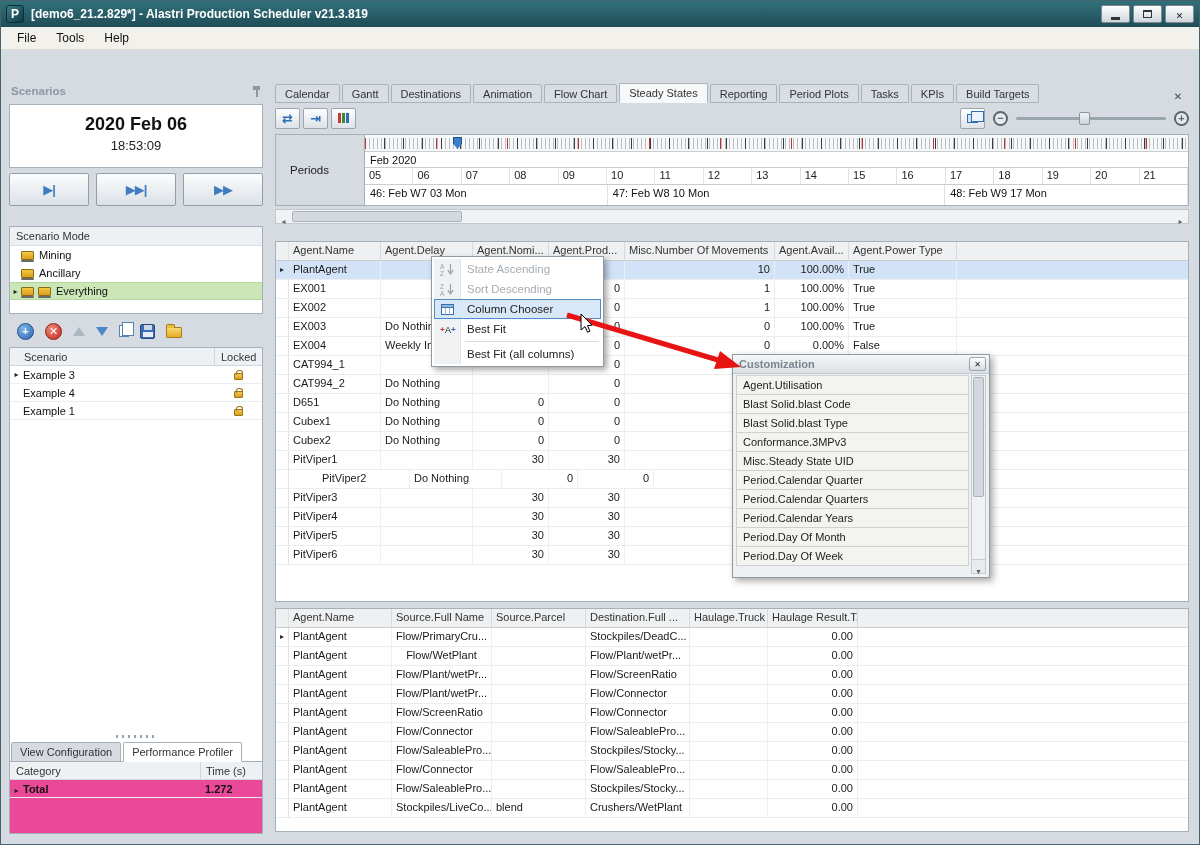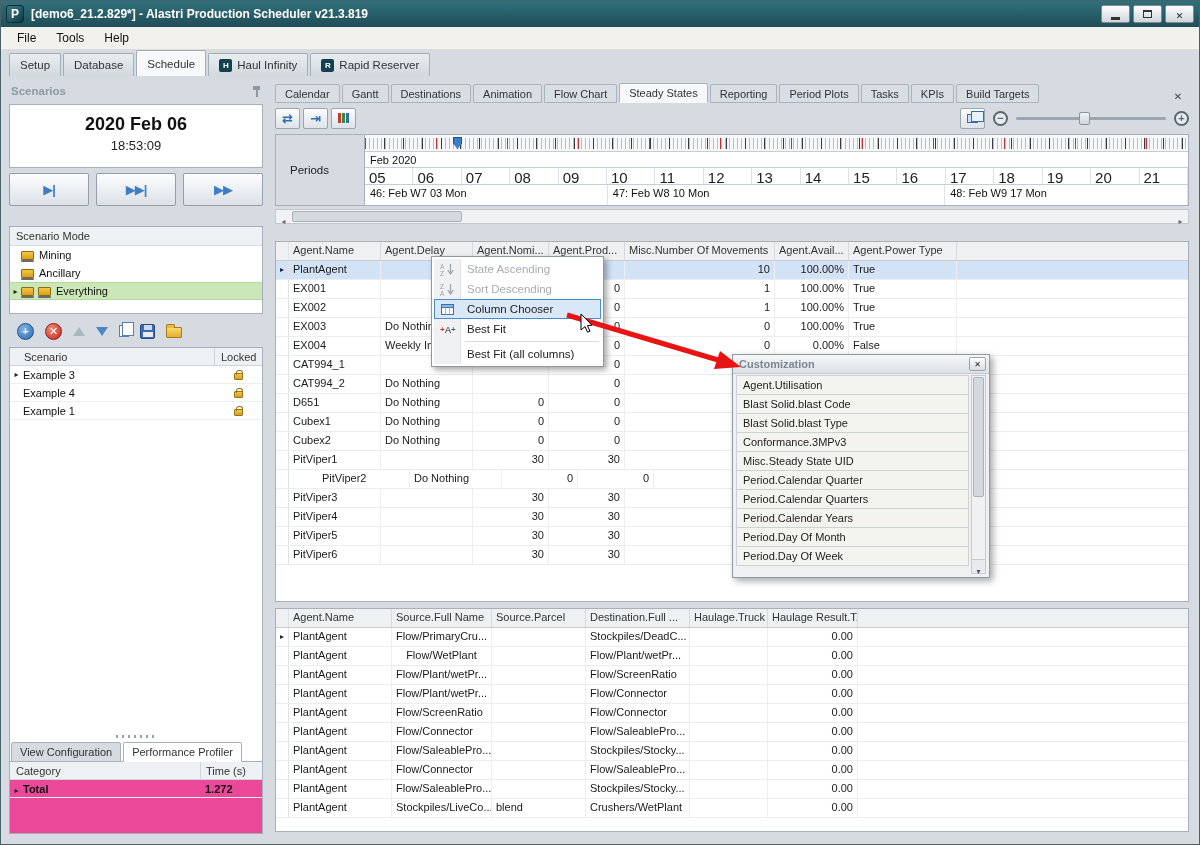--- a/index.html
+++ b/index.html
@@ -99,21 +99,21 @@
   .slider{width:150px;height:3px;background:#9aa5ad;border-radius:2px;position:relative;}
   .sthumb{position:absolute;left:42%;top:-5px;width:11px;height:13px;background:linear-gradient(#f2f5f7,#cfd6dc);border:1px solid #8a949c;border-radius:2px;}
 
   .periods-box{position:absolute;top:51px;left:4px;right:4px;height:72px;border:1px solid #a6b0b8;background:#fff;display:flex;}
   .periods-label{width:89px;background:#d5dbe1;border-right:1px solid #a6b0b8;display:flex;align-items:center;padding-left:14px;font-size:11.5px;color:#222;flex:none;}
   .periods-right{flex:1;display:flex;flex-direction:column;min-width:0;}
   .ruler{height:17px;border-bottom:1px solid #c8cdd2;position:relative;background-color:#f6f7f8;background-image:repeating-linear-gradient(90deg,#c23030 0 1px,transparent 1px 71px),repeating-linear-gradient(90deg,#3a3a3a 0 1px,transparent 1px 19px),repeating-linear-gradient(90deg,#b8bec4 0 1px,transparent 1px 4px);background-repeat:repeat-x;background-size:auto 11px;background-position:0 3px;}
   .ruler-handle{position:absolute;left:88px;top:2px;width:9px;height:12px;background:#3d7dc8;border:1px solid #1e4f8a;clip-path:polygon(0 0,100% 0,100% 55%,50% 100%,0 55%);}
   .month-row{height:16px;border-bottom:1px solid #c8cdd2;font-size:11px;color:#111;display:flex;align-items:center;padding-left:5px;}
   .days-row{height:17px;display:flex;border-bottom:1px solid #c8cdd2;}
-  .day-cell{flex:1;font-size:15px;color:#222;padding:1px 0 0 4px;border-right:1px solid #dfe3e7;overflow:hidden;}
+  .day-cell{flex:1;font-size:11px;color:#222;padding:1px 0 0 4px;border-right:1px solid #dfe3e7;overflow:hidden;}
   .weeks-row{flex:1;display:flex;}
   .week-cell{border-right:1px solid #dfe3e7;font-size:11px;color:#111;padding:2px 0 0 5px;overflow:hidden;white-space:nowrap;}
   .hscroll{position:absolute;top:126px;left:4px;right:4px;height:15px;background:#f1f2f4;border:1px solid #c2c8cd;}
   .hs-arrow{position:absolute;top:0;width:15px;height:13px;text-align:center;}
   .hs-arrow.l{left:0;}.hs-arrow.r{right:0;}
   .hs-arrow.l::before{content:"\25C2";font-size:8px;color:#667;}
   .hs-arrow.r::before{content:"\25B8";font-size:8px;color:#667;}
   .hs-thumb{position:absolute;left:16px;top:1px;bottom:1px;width:170px;background:#d3d9de;border:1px solid #aab2ba;border-radius:2px;}
 
   
@@ -171,39 +171,20 @@
       <span class="wbtn">
           <span class="close-glyph"></span>
         </span>
     </span>
   </div>
 
   <div class="menubar" id="menubar">
       <div class="menu-item">File</div>
       <div class="menu-item">Tools</div>
       <div class="menu-item">Help</div>
-    </div>
-  <div class="maintabs" id="maintabs">
-      <div class="mtab">
-        <span>Setup</span>
-      </div>
-      <div class="mtab">
-        <span>Database</span>
-      </div>
-      <div class="mtab active">
-        <span>Schedule</span>
-      </div>
-      <div class="mtab">
-        <span class="mtab-icon">H</span>
-        <span>Haul Infinity</span>
-      </div>
-      <div class="mtab">
-        <span class="mtab-icon">R</span>
-        <span>Rapid Reserver</span>
-      </div>
     </div>
 
   <div class="left-panel">
     <div class="panel-header">
       <span>Scenarios</span>
       <span class="pin"></span>
     </div>
     <div class="clock-box">
       <div class="clock-date">2020 Feb 06</div>
       <div class="clock-time">18:53:09</div>

